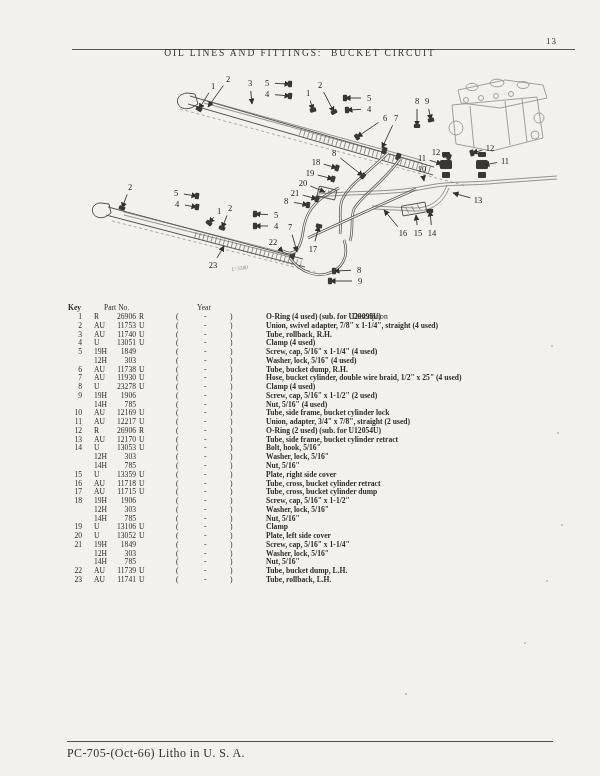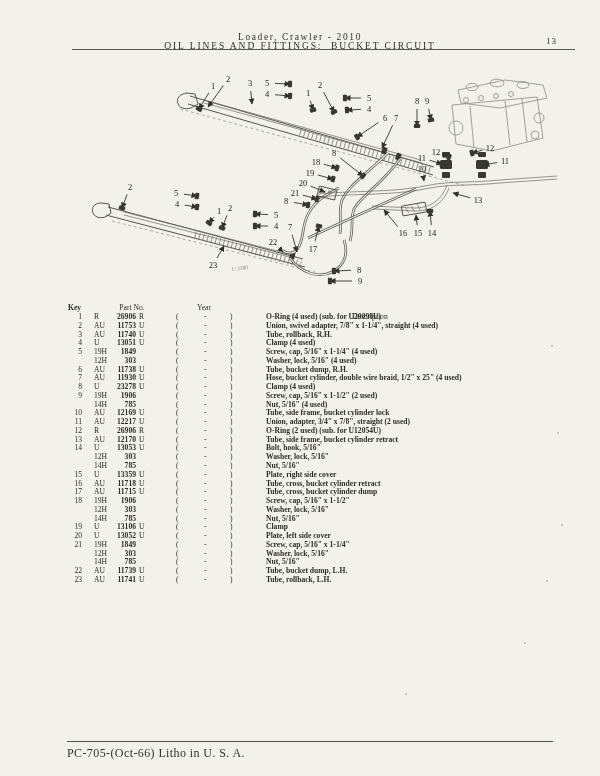--- a/index.html
+++ b/index.html
@@ -4,21 +4,21 @@
 <style>
   html,body{margin:0;padding:0;background:#e8e6e2;}
   .page{position:relative;width:600px;height:776px;background:#f3f1ec;
         font-family:"Liberation Serif",serif;color:#2b2a26;overflow:hidden;}
   
   .doc-title{position:absolute;top:32px;left:0;width:100%;text-align:center;
              font-size:9.5px;letter-spacing:1.6px;color:#33312c;}
   .page-number{position:absolute;top:36px;left:546px;font-size:9px;letter-spacing:1px;color:#33312c;}
   .header-rule{position:absolute;top:49px;left:72px;width:503px;height:0;
                border-top:1.3px solid #5a564e;}
-  .section-title{position:absolute;top:41px;left:0;width:100%;text-align:center;
+  .section-title{position:absolute;top:48px;left:0;width:100%;text-align:center;
                  font-size:9.5px;letter-spacing:1.9px;white-space:pre;color:#33312c;}
   
   .diagram{position:absolute;left:0;top:70px;width:600px;height:235px;}
   .ln{stroke:#57534c;stroke-width:1;fill:none;}
   .ln-thin{stroke:#6d6961;stroke-width:.7;fill:none;}
   .dash{stroke:#9c988f;stroke-width:.8;stroke-dasharray:3 2.6;fill:none;}
   .hatch{stroke:#716d64;stroke-width:7;stroke-dasharray:.9 3.3;fill:none;opacity:.8;}
   .hose-o{stroke:#5b574f;stroke-width:2.6;fill:none;}
   .hose-i{stroke:#f3f1ec;stroke-width:1.1;fill:none;}
   .eng{stroke:#9a958b;stroke-width:.9;fill:none;}
@@ -26,45 +26,44 @@
   .leader{stroke:#33312c;stroke-width:.9;}
   .callout-num{font:8.5px "Liberation Serif",serif;fill:#23221e;text-anchor:middle;}
   .fitting{fill:#3a3834;}
   .fig-ref{font:italic 5.5px "Liberation Serif",serif;fill:#8d8a82;text-anchor:middle;}
   
   .parts-table{position:absolute;left:66px;top:303px;width:524px;
                font-size:7.6px;color:#2e2c27;}
   .thead{position:relative;height:10px;}
   .thead span,.tr span{position:absolute;top:0;white-space:nowrap;}
   .h-key{left:2px;font-weight:bold;}
-  .h-part{left:38px;width:56px;text-align:center;}
+  .h-part{left:38px;width:56px;text-align:left;}
   .h-year{left:131px;width:32px;}
   .h-desc{left:244px;width:120px;text-align:center;margin-top:9px;}
   .tr{position:relative;height:8.77px;line-height:8.77px;}
   .c-key{left:0;width:16px;text-align:right;}
   .c-prefix{left:28px;}
-  .c-num{left:36px;width:34px;text-align:right;font-weight:bold;}
+  .c-num{left:36px;width:34px;text-align:right;}
   .c-suffix{left:73px;}
   .c-yo{left:110px;}
   .c-yd{left:138px;}
   .c-yc{left:164px;}
   .c-desc{left:200px;font-weight:bold;}
   
   .footer-rule{position:absolute;top:741px;left:67px;width:486px;height:0;
                border-top:1.6px solid #55514a;}
   .imprint{position:absolute;top:746px;left:67px;font-size:12px;letter-spacing:.4px;color:#33312c;}
   
   .speck{position:absolute;width:2px;height:2px;border-radius:50%;background:#b9b5ac;}
 </style>
 </head>
 <body>
 
 <div class="page">
 
-  <div class="doc-title">Loader, Crawler - 2010</div>
   <div class="page-number">13</div>
   <div class="header-rule"></div>
   <div class="section-title">OIL LINES AND FITTINGS:  BUCKET CIRCUIT</div>
 
   <svg class="diagram" viewBox="0 70 600 235" width="600" height="235" xmlns="http://www.w3.org/2000/svg">
     <defs>
       <marker id="ah" markerWidth="7" markerHeight="7" refX="5.5" refY="3" orient="auto" markerUnits="userSpaceOnUse">
         <path d="M0,0 L6,3 L0,6 Z" fill="#33312c"></path>
       </marker>
     </defs>

